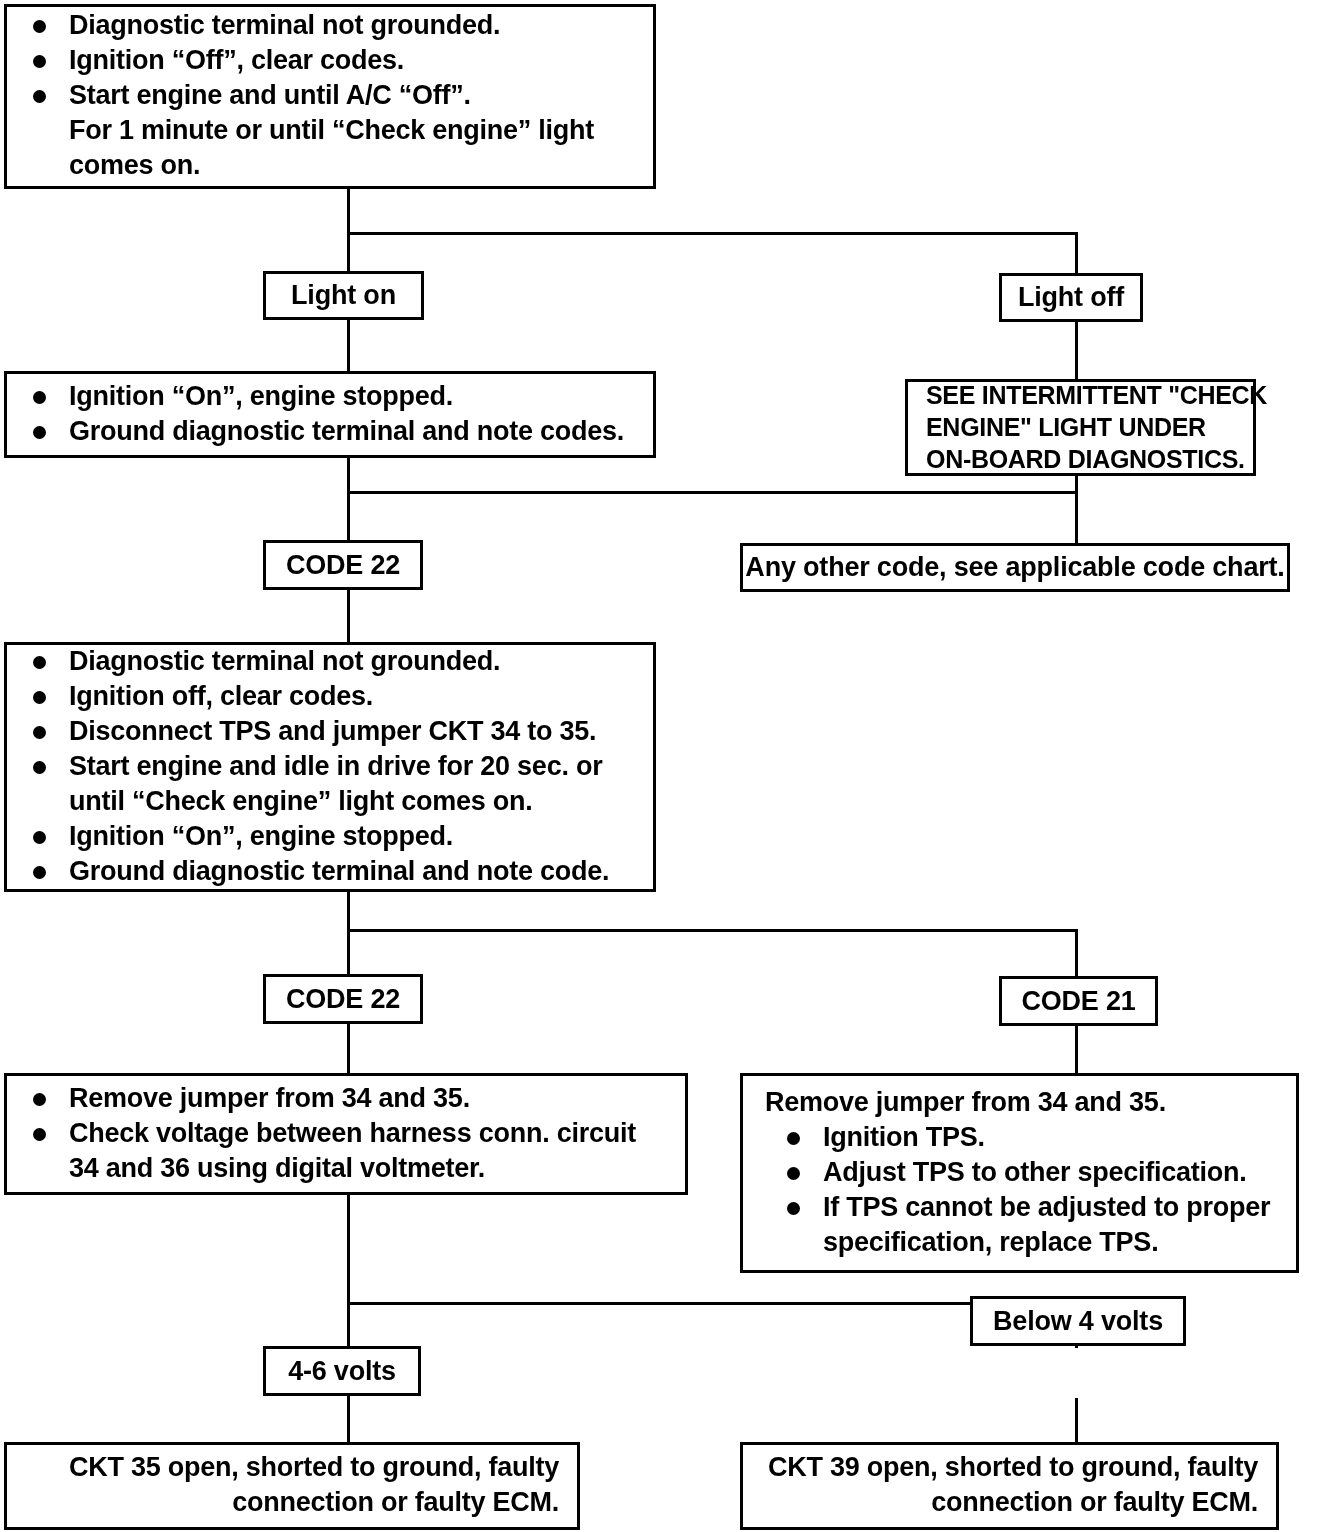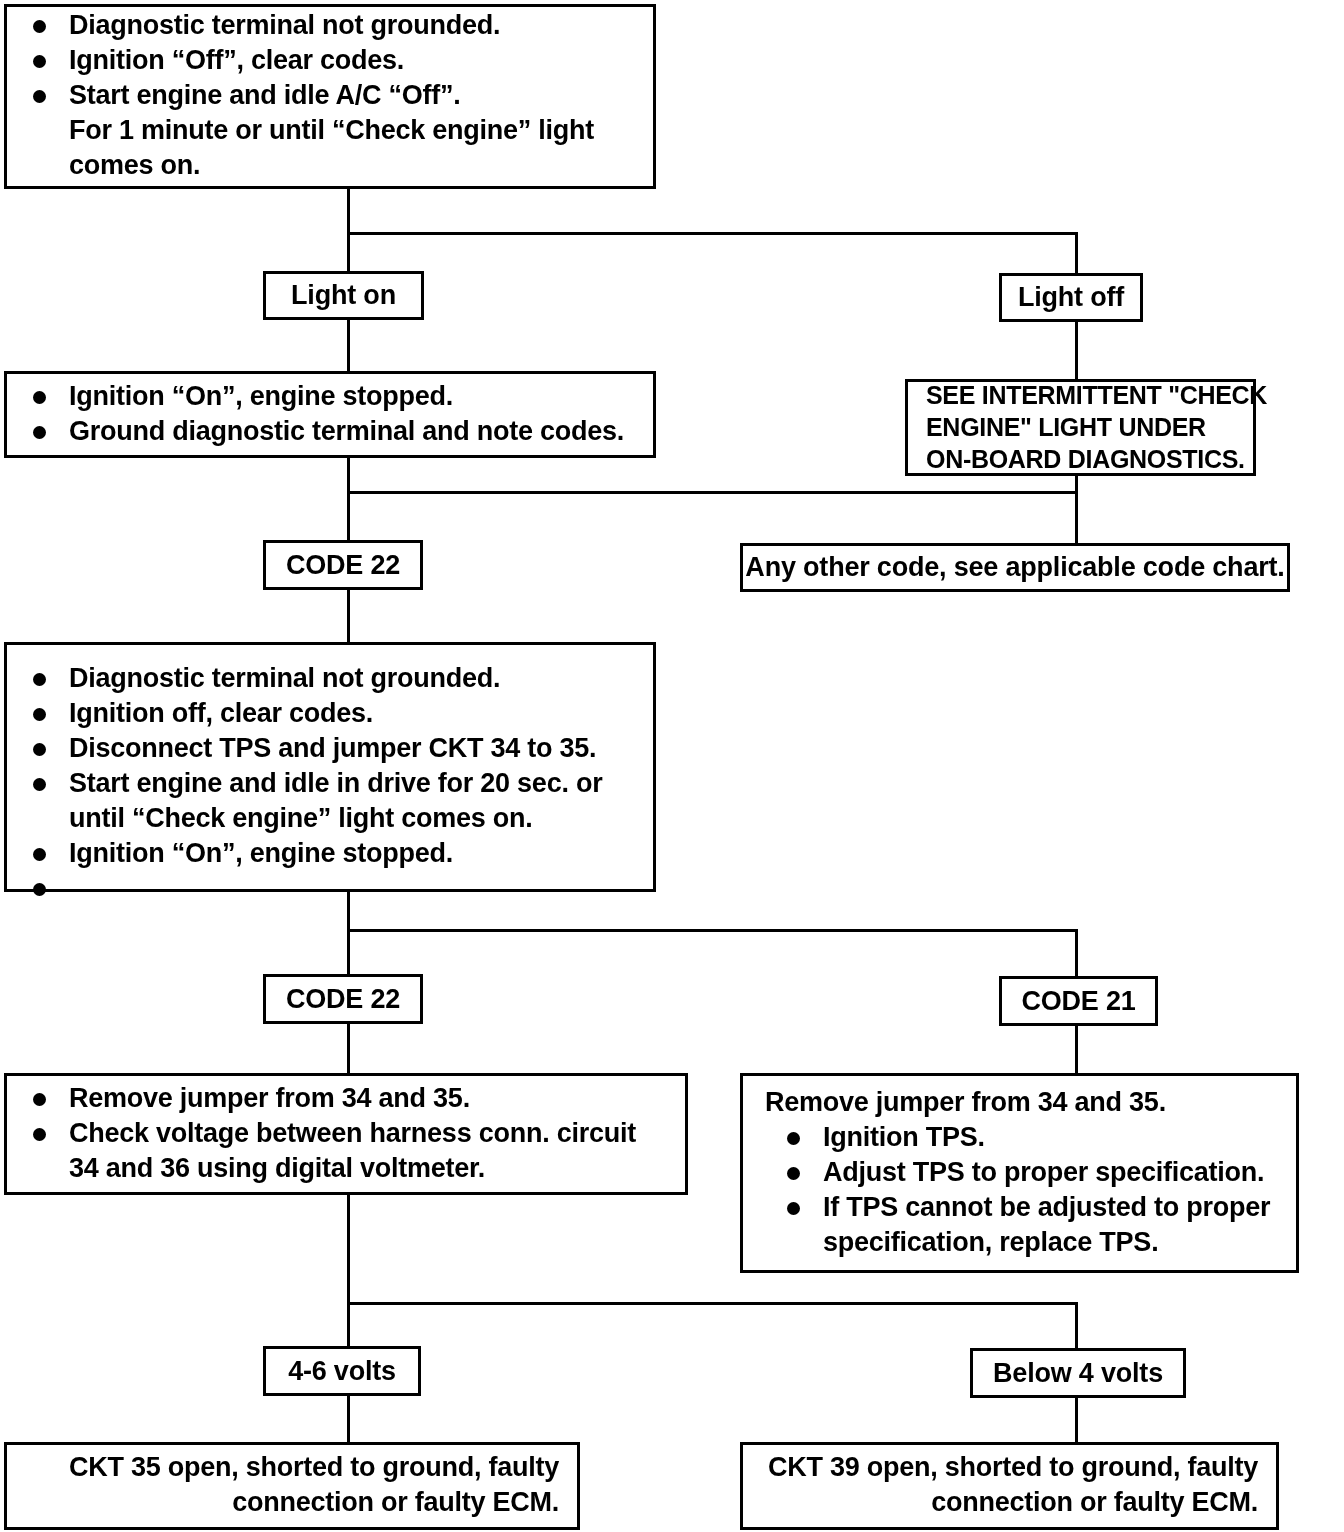--- a/index.html
+++ b/index.html
@@ -124,21 +124,21 @@
       <li>
         <span class="bullet-dot"></span>
         <span>Diagnostic terminal not grounded.</span>
       </li>
       <li>
         <span class="bullet-dot"></span>
         <span>Ignition “Off”, clear codes.</span>
       </li>
       <li>
         <span class="bullet-dot"></span>
-        <span>Start engine and idle A/C “Off”.</span>
+        <span>Start engine and until A/C “Off”.</span>
         <span class="cont">For 1 minute or until “Check engine” light</span>
         <span class="cont">comes on.</span>
       </li>
     </ul>
   </div>
 
   <div class="vline" style="left:347px; top:189px; height:45px;"></div>
 
   <div class="hline" style="left:347px; top:232px; width:731px;"></div>
 
@@ -208,20 +208,21 @@
         <span class="bullet-dot"></span>
         <span>Start engine and idle in drive for 20 sec. or</span>
         <span class="cont">until “Check engine” light comes on.</span>
       </li>
       <li>
         <span class="bullet-dot"></span>
         <span>Ignition “On”, engine stopped.</span>
       </li>
       <li>
         <span class="bullet-dot"></span>
+        <span>Ground diagnostic terminal and note code.</span>
       </li>
     </ul>
   </div>
 
   <div class="vline" style="left:347px; top:892px; height:40px;"></div>
   <div class="hline" style="left:347px; top:929px; width:731px;"></div>
   <div class="vline" style="left:1075px; top:929px; height:47px;"></div>
   <div class="vline" style="left:347px; top:929px; height:45px;"></div>
 
   <div class="box center label-box" style="left:263px; top:974px; width:160px; height:50px;">
@@ -250,39 +251,39 @@
 
   <div class="box text-box" style="left:740px; top:1073px; width:559px; height:200px;">
     <span class="lead-line">Remove jumper from 34 and 35.</span>
     <ul class="bullets indent">
       <li>
         <span class="bullet-dot"></span>
         <span>Ignition TPS.</span>
       </li>
       <li>
         <span class="bullet-dot"></span>
-        <span>Adjust TPS to proper specification.</span>
+        <span>Adjust TPS to other specification.</span>
       </li>
       <li>
         <span class="bullet-dot"></span>
         <span>If TPS cannot be adjusted to proper</span>
         <span class="cont">specification, replace TPS.</span>
       </li>
     </ul>
   </div>
 
   <div class="vline" style="left:347px; top:1195px; height:110px;"></div>
   <div class="hline" style="left:347px; top:1302px; width:731px;"></div>
   <div class="vline" style="left:1075px; top:1302px; height:46px;"></div>
   <div class="vline" style="left:347px; top:1302px; height:44px;"></div>
 
   <div class="box center label-box" style="left:263px; top:1346px; width:158px; height:50px;">
     <span>4-6 volts</span>
   </div>
-  <div class="box center label-box" style="left:970px; top:1348px; width:216px; height:50px;">
+  <div class="box center label-box" style="left:970px; top:1296px; width:216px; height:50px;">
     <span>Below 4 volts</span>
   </div>
 
   <div class="vline" style="left:347px; top:1396px; height:47px;"></div>
   <div class="vline" style="left:1075px; top:1398px; height:45px;"></div>
 
   <div class="box text-box" style="left:4px; top:1442px; width:576px; height:88px;">
     <span class="line">CKT 35 open, shorted to ground, faulty</span>
     <span class="line">connection or faulty ECM.</span>
   </div>

